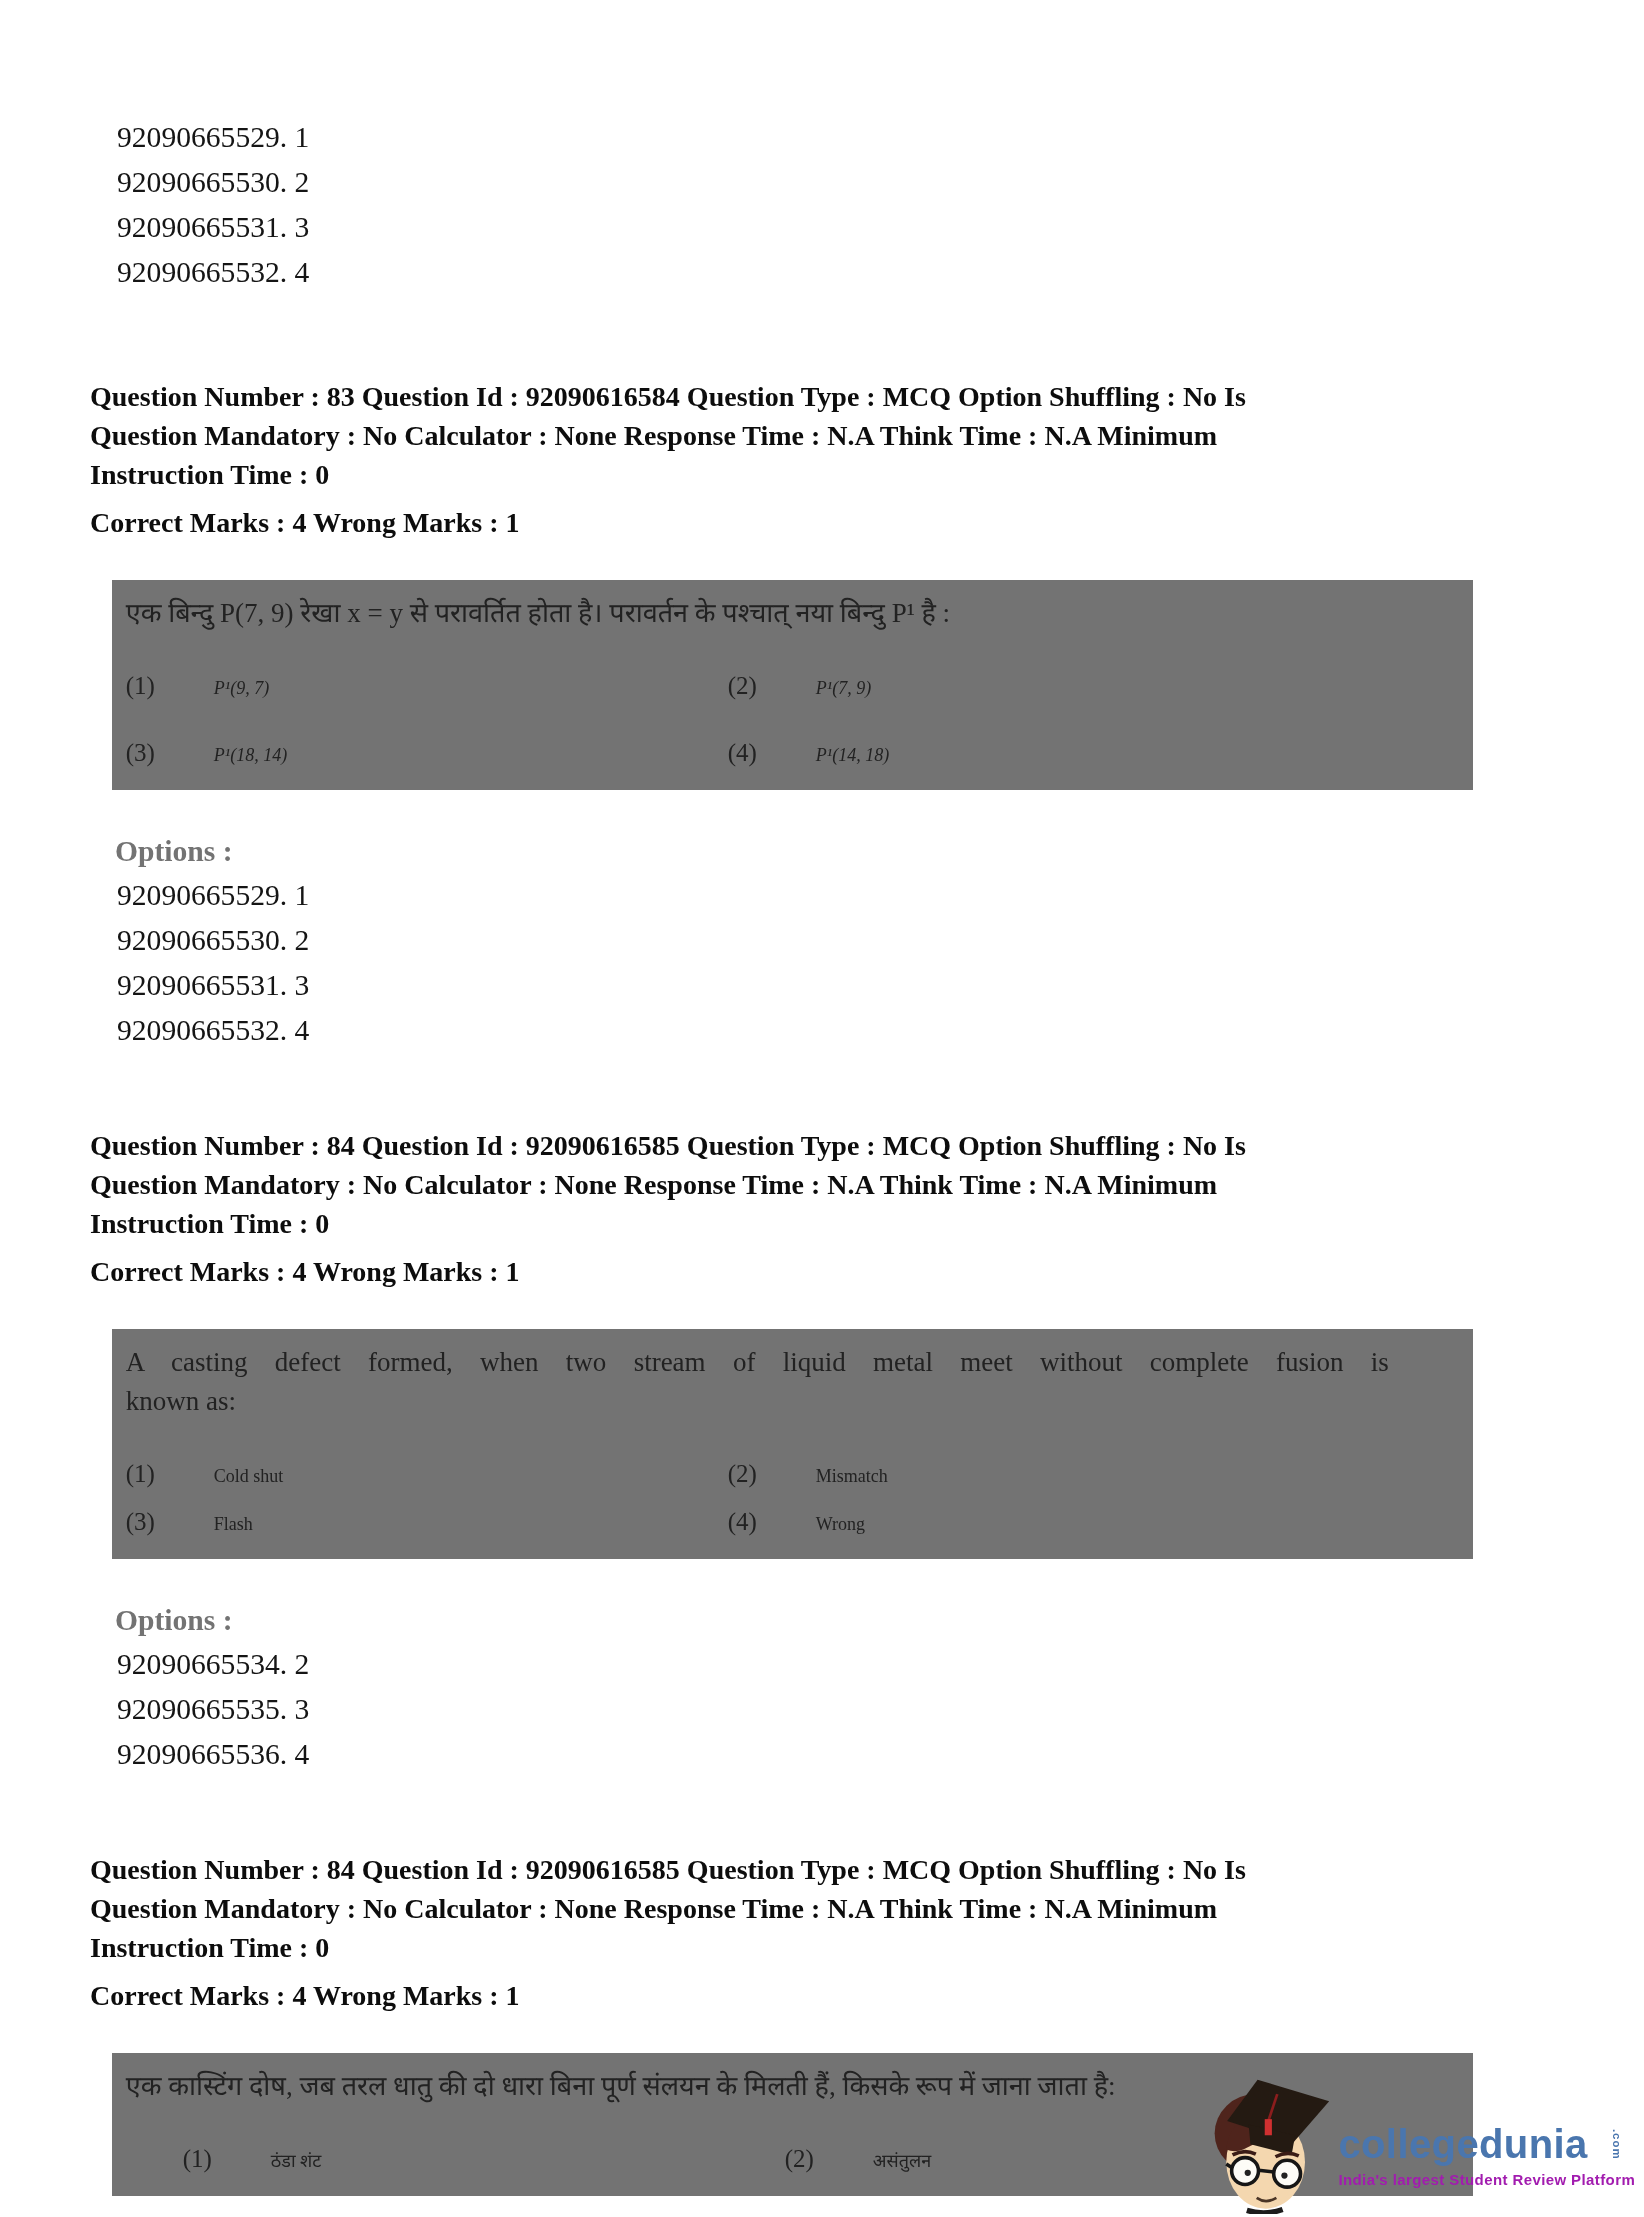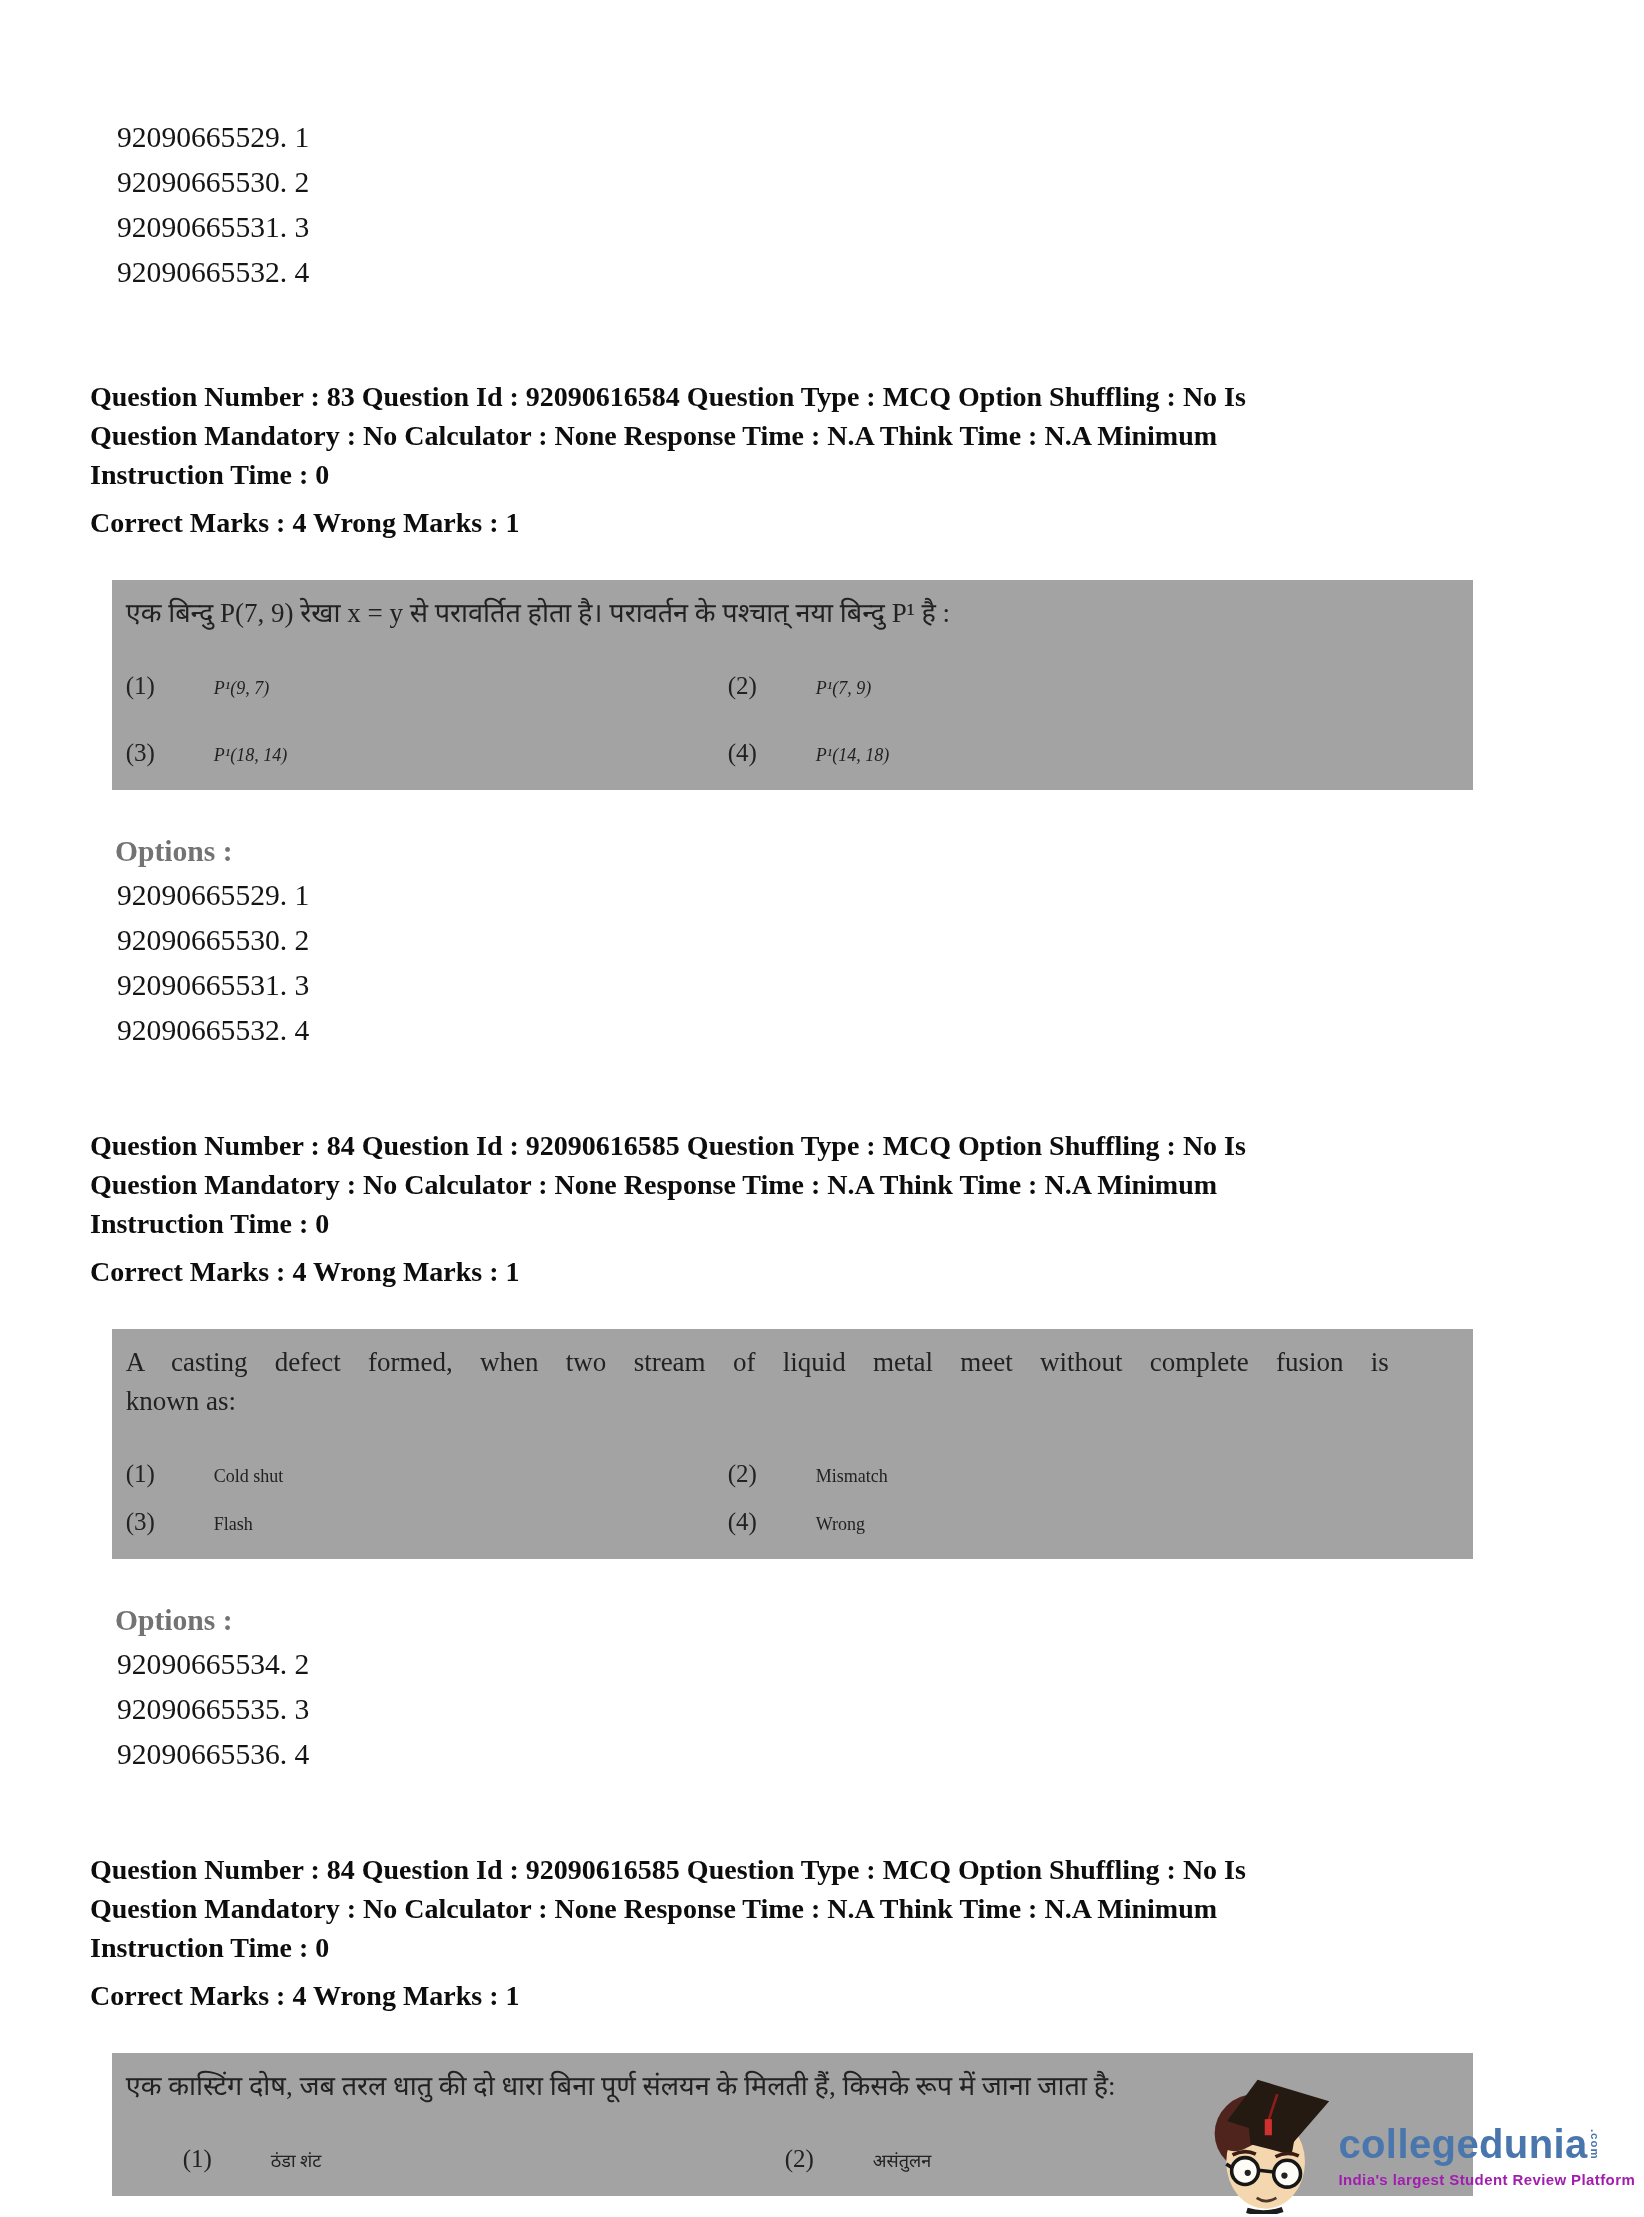--- a/index.html
+++ b/index.html
@@ -22,42 +22,42 @@
   .qblock { margin-top: 0; }
   .q-header { font-weight: bold; font-size: 28px; line-height: 39px; width: 1397px; color:#0d0d0d; }
   .q-marks  { font-weight: bold; font-size: 28px; margin-top: 12.5px; color:#0d0d0d; }
   .mt-top   { margin-top: 82px; }
   .mt-sec   { margin-top: 73px; }
 
   
   .q-image {
     margin-top: 41px; margin-left: 21.5px;
     width: 1361px;
-    background: #a3a3a3;
+    background: #737373;
     padding: 14.3px 18px 23px 14.3px;
   }
   .q-text { font-size: 27px; line-height: 39px; margin: 0; color:#222; }
   .q-text.justify { text-align: justify; text-align-last: justify; width: 1263px; }
 
   .opt-grid { margin-top: 39px; }
   .opt-row { display: flex; }
   .opt-row + .opt-row.gap-lg { margin-top: 39px; }
   .opt-row + .opt-row.gap-sm { margin-top: 19.7px; }
   .opt-cell { width: 602px; display: flex; align-items: baseline; }
   .opt-num { width: 61px; flex: none; font-size: 25px; color:#222; }
   .opt-txt { margin-left: 27px; font-size: 18px; color:#222; }
   .opt-txt.math { font-style: italic; }
   .opt-grid.indent { margin-left: 57px; }
 
   .options-label { font-weight: bold; font-size: 29.6px; margin: 45px 0 5.4px 25px; color:#737373; }
 
   
   .logo { position: absolute; left: 1209px; top: 2078px; display: flex; align-items: flex-start; }
   .logo-text { margin-top: 47px; margin-left: 5.4px; font-family: "Liberation Sans", "DejaVu Sans", sans-serif; }
-  .brand-row { display: flex; align-items: flex-start; }
+  .brand-row { display: flex; align-items: flex-start; gap: 22px; }
   .brand { font-size: 40px; font-weight: bold; color: #4a76ae; letter-spacing: 0.4px; line-height: 39px; }
   .tld { writing-mode: vertical-rl; font-size: 11.6px; font-weight: bold; color: #4a76ae; margin-left: 1.8px; margin-top: 3.6px; letter-spacing: 0.9px; }
   .tagline { margin-top: 7.2px; font-size: 15px; font-weight: bold; color: #a21caf; letter-spacing: 0.4px; }
 </style>
 </head>
 <body>
 
 <div class="content">
 
   <div class="id-list">

